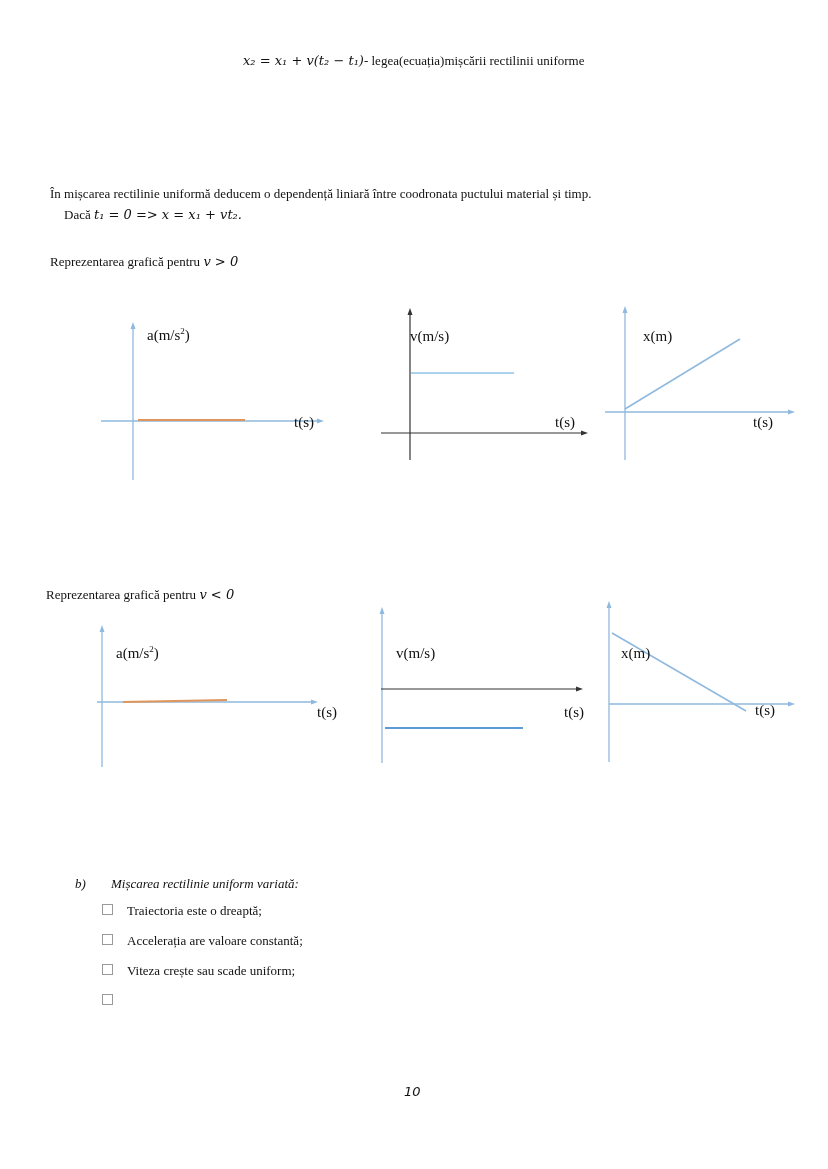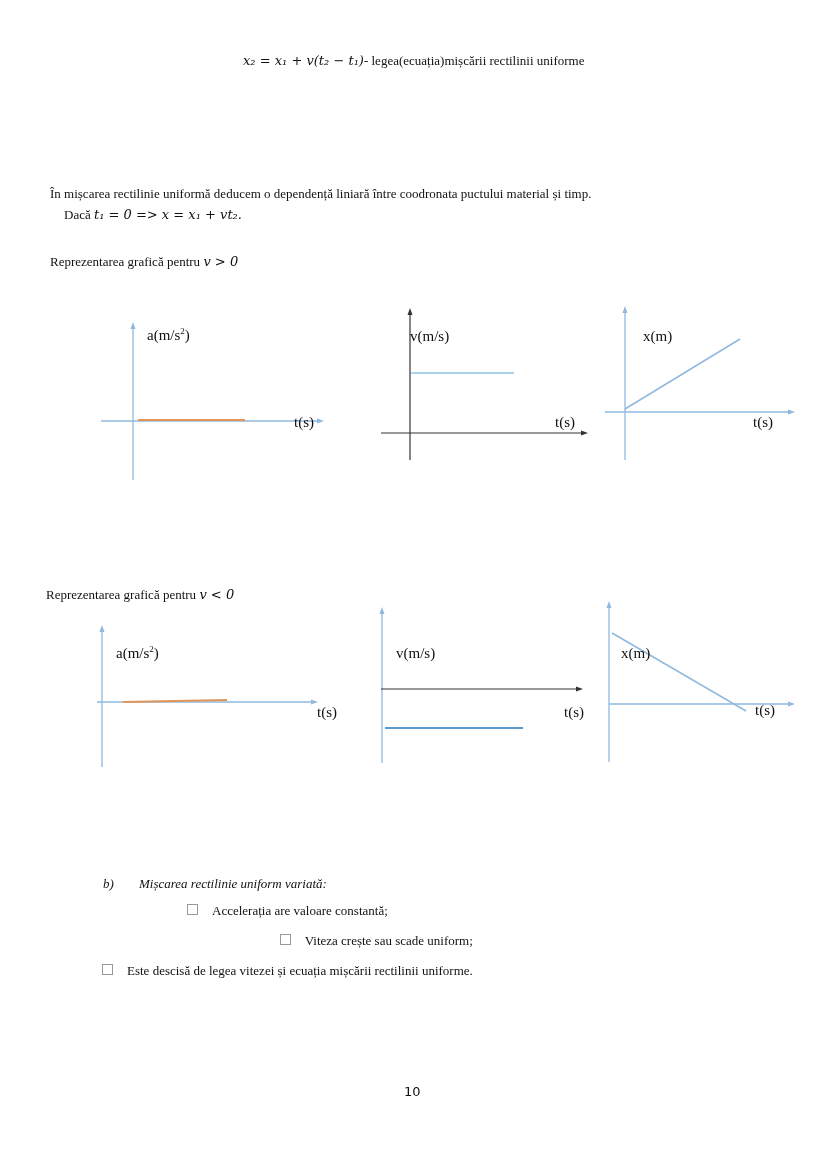--- a/index.html
+++ b/index.html
@@ -3,22 +3,22 @@
 <meta charset="utf-8">
 <style>
   html, body { margin:0; padding:0; background:#fff; }
   body { width:828px; height:1169px; position:relative; overflow:hidden;
          font-family:"Liberation Serif", serif; color:#111; }
   .abs { position:absolute; }
   .txt { font-size:13px; white-space:nowrap; line-height:18px; }
   .math { font-family:"DejaVu Serif", serif; font-style:italic; }
   svg.graph { position:absolute; overflow:visible; }
   .glabel { font-family:"Liberation Serif", serif; font-size:15px; fill:#111; }
-  .pagenum { font-family:"DejaVu Sans", sans-serif; font-size:13px; }
-  .ital { font-style:italic;margin-left:28px; }
+  .pagenum { font-family:"DejaVu Sans", sans-serif; font-size:13px;font-style:italic; }
+  .ital { font-style:italic; }
   .chk { display:inline-block; width:9px; height:9px; border:1px solid #999; margin-right:14px; vertical-align:0px; }
 </style>
 </head>
 <body>
 
 <div class="abs txt" style="left:243px; top:52px;">
   <span class="math">x₂ = x₁ + v(t₂ − t₁)</span><span>- legea(ecuația)mișcării rectilinii uniforme</span>
 </div>
 
 <div class="abs txt" style="left:50px; top:176px;margin-top:9px;">În mișcarea rectilinie uniformă deducem o dependență liniară între coodronata puctului material și timp.</div>
@@ -96,24 +96,27 @@
   <line x1="12" y1="33" x2="146" y2="111" stroke="#8fb9de" stroke-width="1.5"></line>
   <text class="glabel" x="21" y="58">x(m)</text>
   <text class="glabel" x="155" y="115">t(s)</text>
 </svg>
 
 <div class="abs txt ital" style="left:75px; top:875px;">
   <span style="display:inline-block; width:36px;">b)</span><span>Mișcarea rectilinie uniform variată:</span>
 </div>
 
 <div class="abs" style="left:102px; top:902px;">
-  <div class="txt" style="height:30px;text-align:center;">
+  <div class="txt" style="height:30px;">
+    <span class="chk"></span><span>Traiectoria este o dreaptă;</span>
+  </div>
+  <div class="txt" style="height:30px;">
     <span class="chk"></span><span>Accelerația are valoare constantă;</span>
   </div>
-  <div class="txt" style="height:30px;text-align:right;">
+  <div class="txt" style="height:30px;">
     <span class="chk"></span><span>Viteza crește sau scade uniform;</span>
   </div>
   <div class="txt" style="height:30px;">
-    <span class="chk"></span><span>Este descisă de legea vitezei și ecuația mișcării rectilinii uniforme.</span>
+    <span class="chk"></span>
   </div>
 </div>
 
 <div class="abs pagenum" style="left:404px; top:1084px;">10</div>
 
 </body></html>

